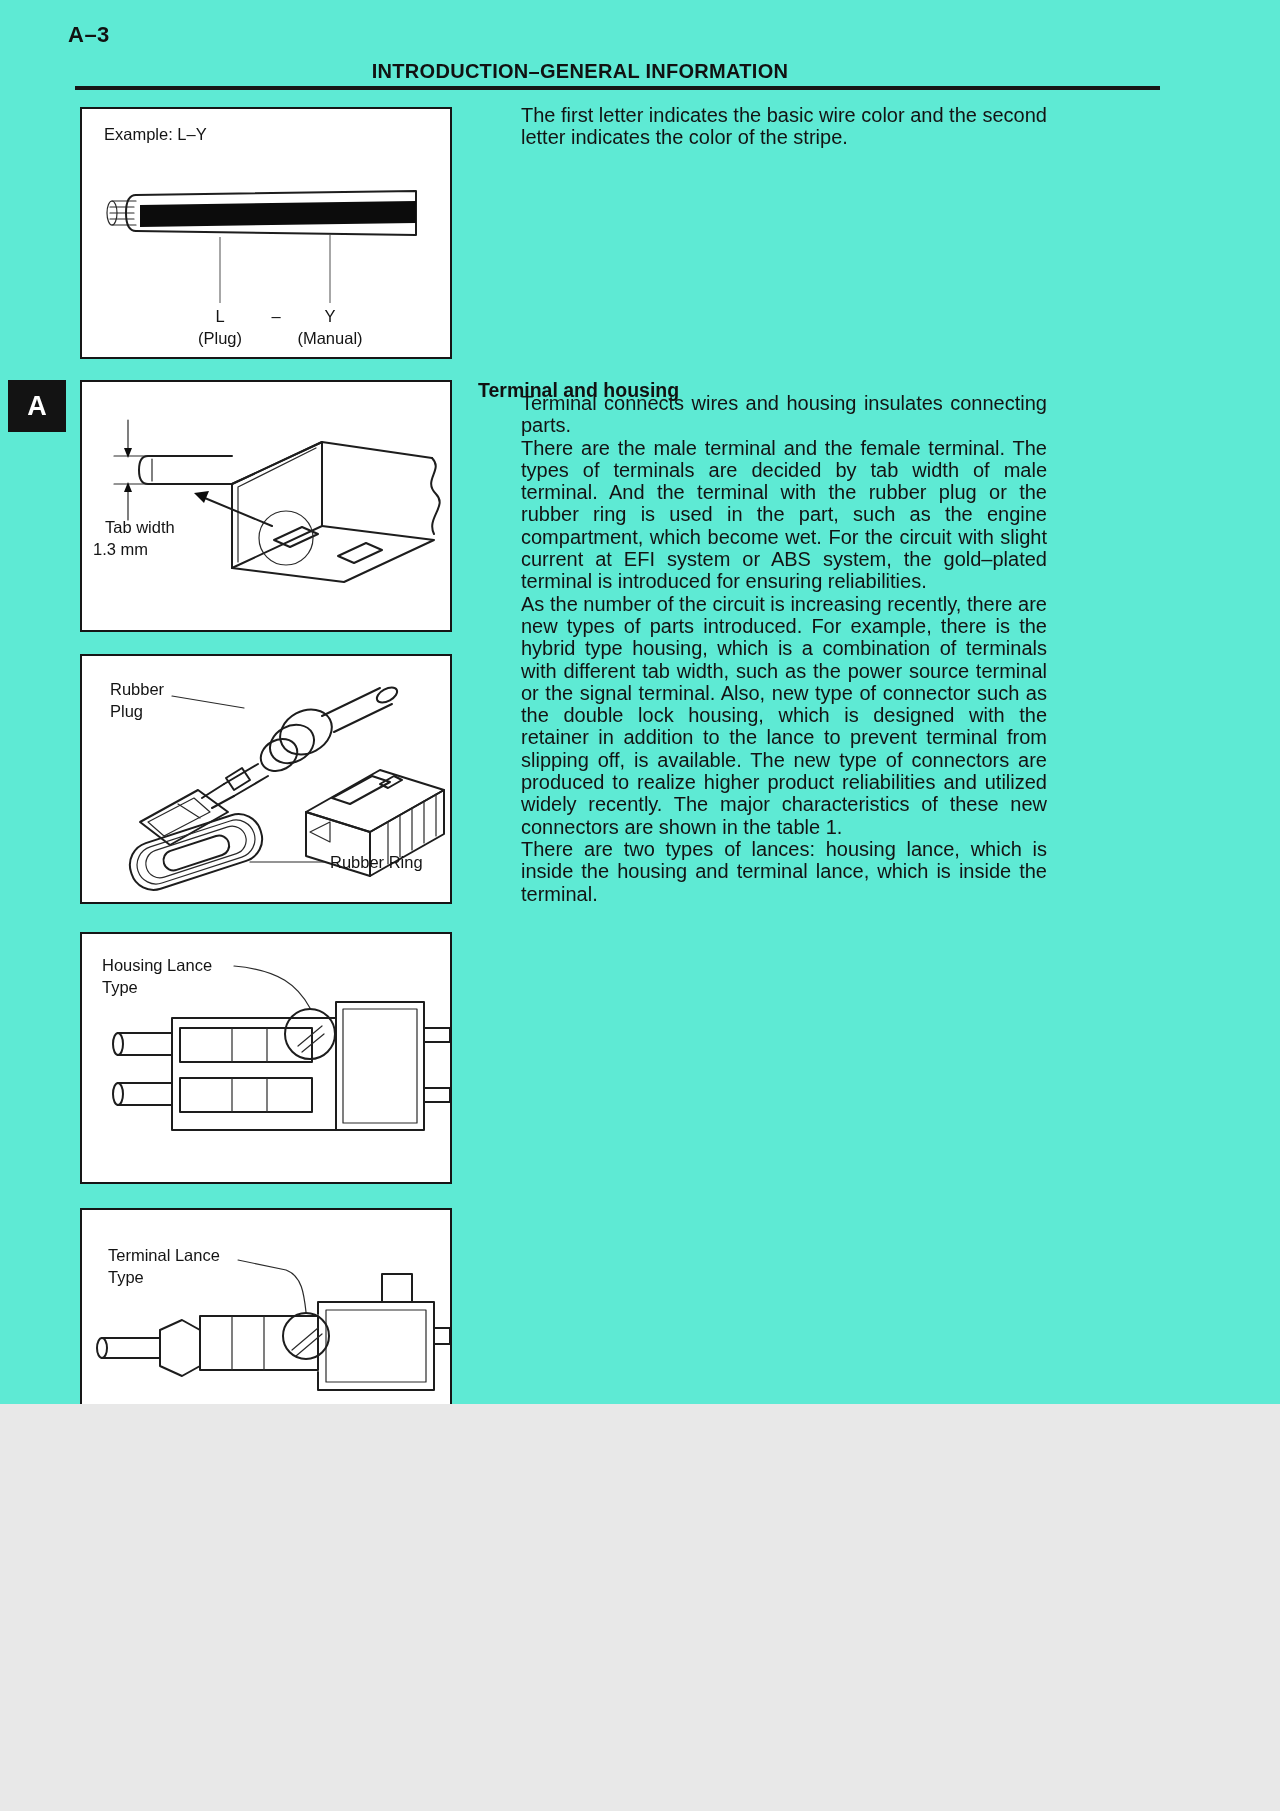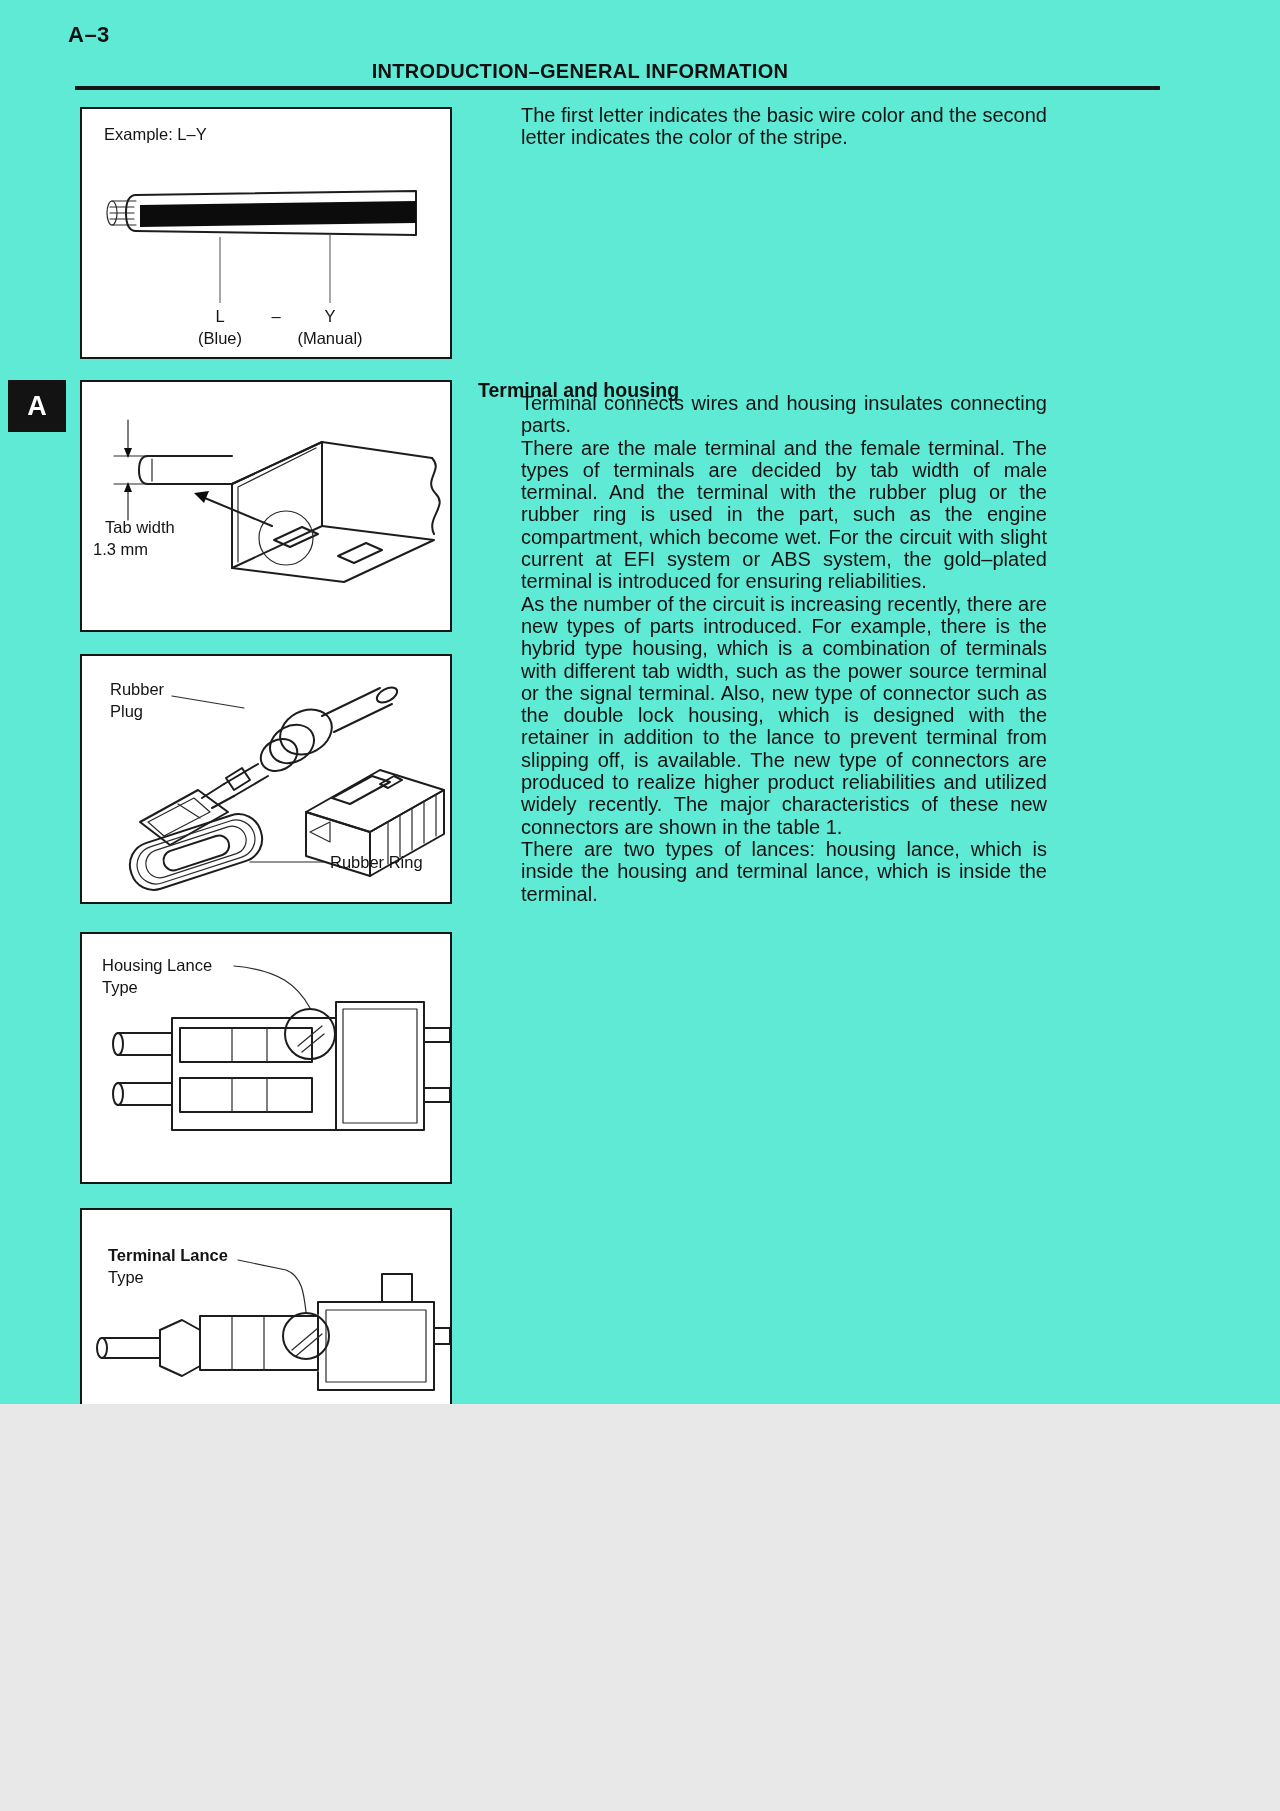--- a/index.html
+++ b/index.html
@@ -50,21 +50,21 @@
         <path class="ln" d="M54,86 Q44,86 44,104 Q44,122 54,122"></path>
         <path class="ln" d="M54,86 L334,82 M54,122 L334,126 M334,82 L334,126"></path>
       </g>
       <path class="blk" d="M58,96 L334,92 L334,114 L58,118 Z"></path>
       <path class="gray" d="M138,128 V194 M248,126 V194"></path>
     </svg>
     <span class="fig-label" style="left:22px;top:16px;">Example: L–Y</span>
     <span class="fig-label center-label" style="left:138px;top:198px;">L</span>
     <span class="fig-label center-label" style="left:194px;top:198px;">–</span>
     <span class="fig-label center-label" style="left:248px;top:198px;">Y</span>
-    <span class="fig-label center-label" style="left:138px;top:220px;">(Blue)</span>
+    <span class="fig-label center-label" style="left:138px;top:220px;">(Plug)</span>
     <span class="fig-label center-label" style="left:248px;top:220px;">(Manual)</span>
   </div>
 
   <div class="fig-box" style="top:380px;height:248px;">
     <svg width="368" height="244" viewBox="0 0 368 244">
       <g>
         <path class="thin" d="M32,74 H66 M32,102 H66"></path>
         <path class="ln" d="M66,74 H150 M66,102 H150 M66,74 Q57,74 57,88 Q57,102 66,102"></path>
         <path class="thin" d="M70,77 V99"></path>
       </g>
@@ -158,21 +158,21 @@
         <rect class="ln" x="118" y="106" width="118" height="54"></rect>
         <path class="thin" d="M150,106 V160 M182,106 V160"></path>
         <path class="thin" d="M210,140 L236,118 M214,146 L240,124"></path>
         <path class="ln" d="M236,92 H300 M330,92 H352 M352,92 V180 M236,180 H352 M236,92 V104 M236,162 V180"></path>
         <rect class="ln" x="300" y="64" width="30" height="28"></rect>
         <rect class="thin" x="244" y="100" width="100" height="72"></rect>
         <rect class="ln" x="352" y="118" width="16" height="16"></rect>
       </g>
       <circle class="ln" cx="224" cy="126" r="23"></circle>
     </svg>
-    <span class="fig-label" style="left:26px;top:36px;font-weight:bold;">Terminal Lance</span>
+    <span class="fig-label" style="left:26px;top:36px;">Terminal Lance</span>
     <span class="fig-label" style="left:26px;top:58px;">Type</span>
   </div>
 
   <div class="right-col" style="top:104px;">The first letter indicates the basic wire color and the second letter indicates the color of the stripe.</div>
 
   <div class="section-heading">Terminal and housing</div>
 
   <div class="right-col" style="top:392px;">
     <p>Terminal connects wires and housing insulates connecting parts.</p>
     <p>There are the male terminal and the female terminal. The types of terminals are decided by tab width of male terminal. And the terminal with the rubber plug or the rubber ring is used in the part, such as the engine compartment, which become wet. For the circuit with slight current at EFI system or ABS system, the gold–plated terminal is introduced for ensuring reliabilities.</p>

